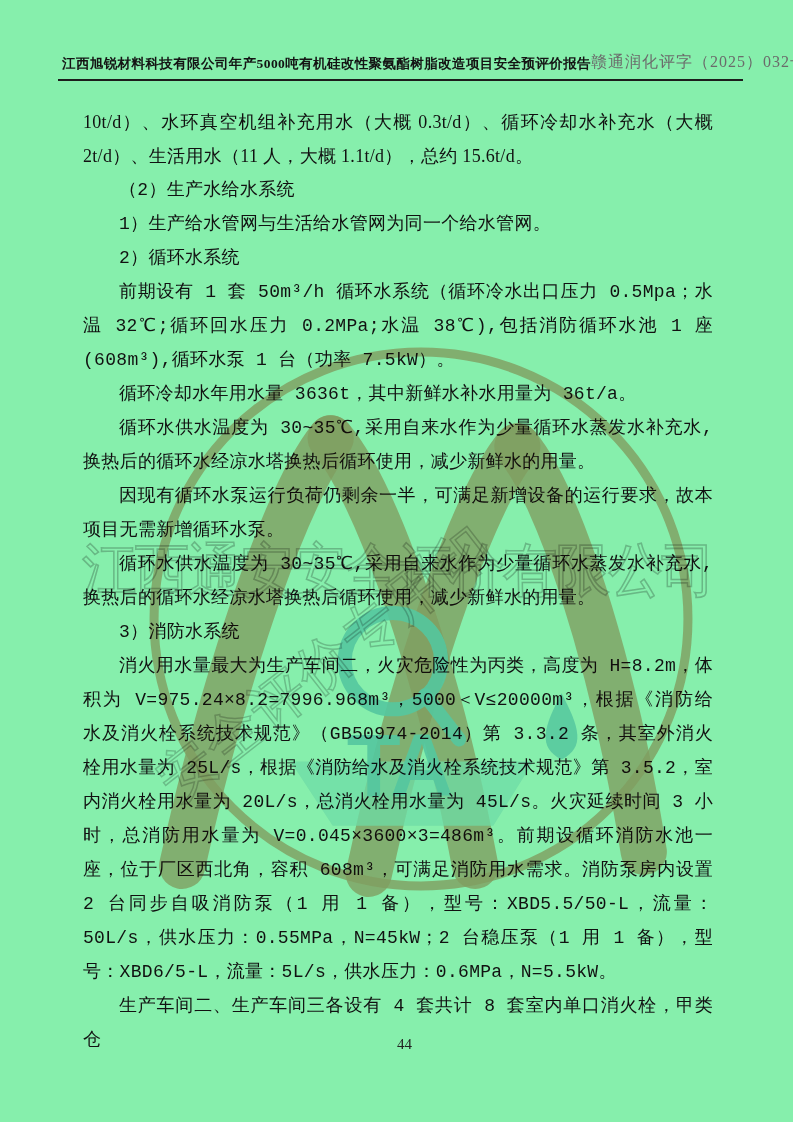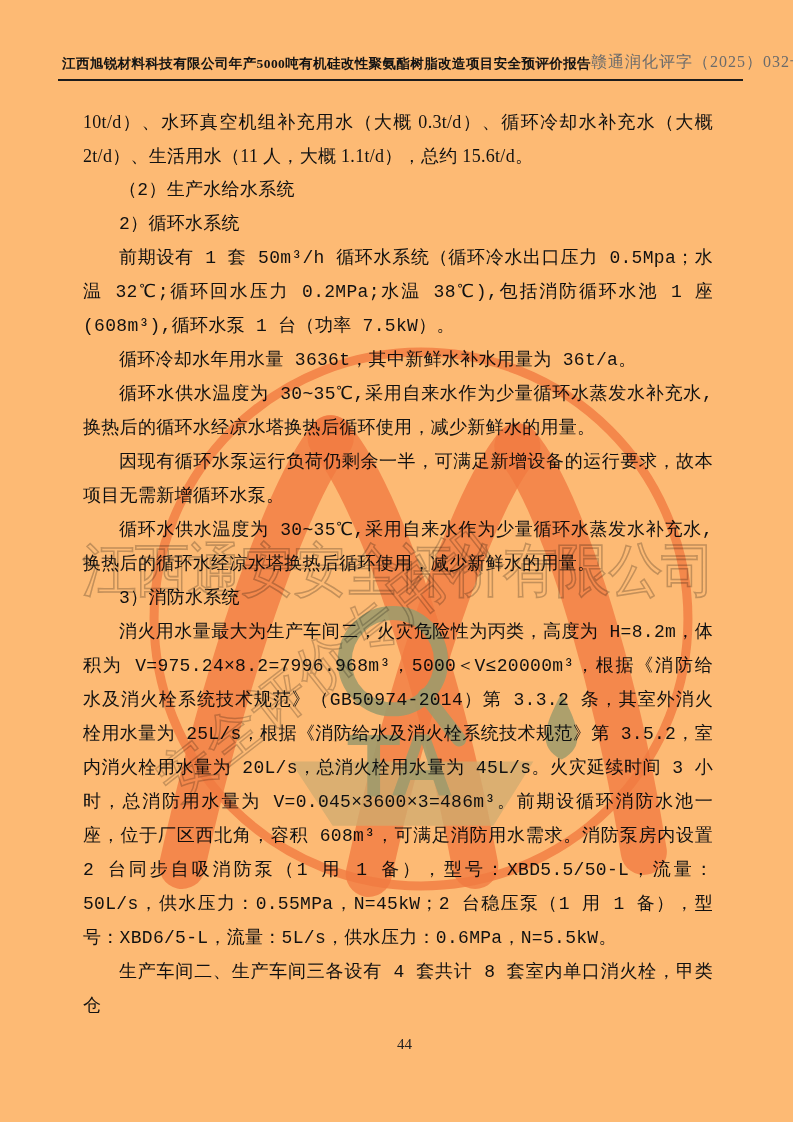--- a/index.html
+++ b/index.html
@@ -1,20 +1,20 @@
 <!DOCTYPE html>
 <html><head>
 <meta charset="utf-8">
 <style>
   html,body{margin:0;padding:0;background:#e8e8e8;}
   .page{
     position:relative;
     width:793px;height:1122px;
     margin:0 auto;
-    background:#fdba74;
+    background:#86efac;
     font-family:"Liberation Serif","DejaVu Serif",serif;
     color:#111;
     overflow:hidden;
   }
   
   .header{
     position:absolute;left:58px;right:50px;top:52px;
     border-bottom:2.5px solid #1c1c1c;
     padding:0 4px 6px 4px;
     display:flex;justify-content:space-between;align-items:flex-end;
@@ -74,20 +74,21 @@
 <div class="page">
 
   <div class="header">
     <span class="header-title">江西旭锐材料科技有限公司年产5000吨有机硅改性聚氨酯树脂改造项目安全预评价报告</span>
     <span class="header-docno">赣通润化评字（2025）032号</span>
   </div>
 
   <div class="body-text">
     <p class="noindent">10t/d）、水环真空机组补充用水（大概 0.3t/d）、循环冷却水补充水（大概 2t/d）、生活用水（11 人，大概 1.1t/d），总约 15.6t/d。</p>
     <p class="indent">（2）生产水给水系统</p>
+    <p class="indent">1）生产给水管网与生活给水管网为同一个给水管网。</p>
     <p class="indent">2）循环水系统</p>
     <p class="indent">前期设有 1 套 50m³/h 循环水系统（循环冷水出口压力 0.5Mpa；水温 32℃;循环回水压力 0.2MPa;水温 38℃),包括消防循环水池 1 座(608m³),循环水泵 1 台（功率 7.5kW）。</p>
     <p class="indent">循环冷却水年用水量 3636t，其中新鲜水补水用量为 36t/a。</p>
     <p class="indent">循环水供水温度为 30~35℃,采用自来水作为少量循环水蒸发水补充水,换热后的循环水经凉水塔换热后循环使用，减少新鲜水的用量。</p>
     <p class="indent">因现有循环水泵运行负荷仍剩余一半，可满足新增设备的运行要求，故本项目无需新增循环水泵。</p>
     <p class="indent">循环水供水温度为 30~35℃,采用自来水作为少量循环水蒸发水补充水,换热后的循环水经凉水塔换热后循环使用，减少新鲜水的用量。</p>
     <p class="indent">3）消防水系统</p>
     <p class="indent">消火用水量最大为生产车间二，火灾危险性为丙类，高度为 H=8.2m，体积为 V=975.24×8.2=7996.968m³，5000＜V≤20000m³，根据《消防给水及消火栓系统技术规范》（GB50974-2014）第 3.3.2 条，其室外消火栓用水量为 25L/s，根据《消防给水及消火栓系统技术规范》第 3.5.2，室内消火栓用水量为 20L/s，总消火栓用水量为 45L/s。火灾延续时间 3 小时，总消防用水量为 V=0.045×3600×3=486m³。前期设循环消防水池一座，位于厂区西北角，容积 608m³，可满足消防用水需求。消防泵房内设置 2 台同步自吸消防泵（1 用 1 备），型号：XBD5.5/50-L，流量：50L/s，供水压力：0.55MPa，N=45kW；2 台稳压泵（1 用 1 备），型号：XBD6/5-L，流量：5L/s，供水压力：0.6MPa，N=5.5kW。</p>
     <p class="indent">生产车间二、生产车间三各设有 4 套共计 8 套室内单口消火栓，甲类仓</p>
   </div>

